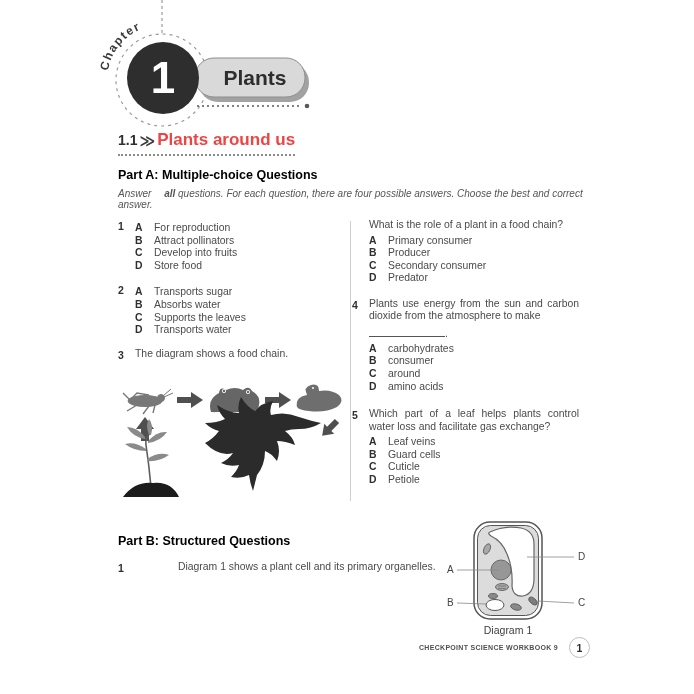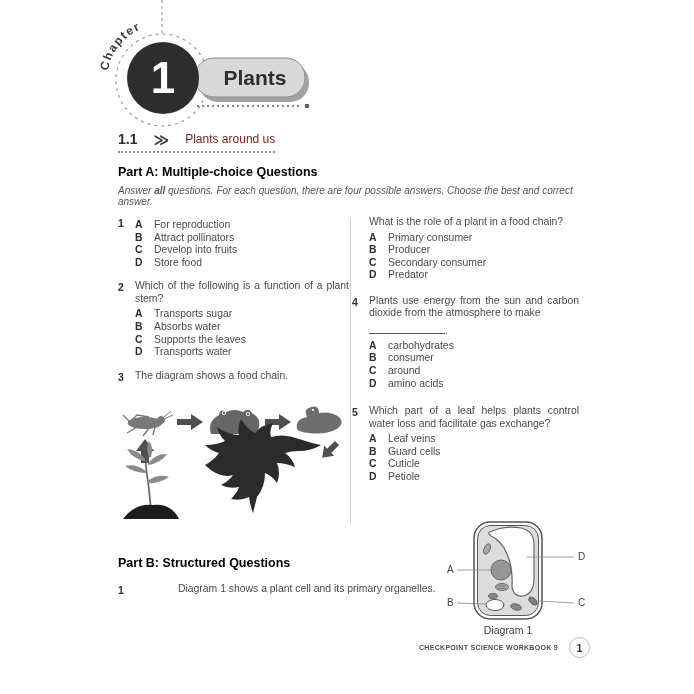--- a/index.html
+++ b/index.html
@@ -6,28 +6,28 @@
   html,body { background:#fff; }
   .page {
     position:relative; width:694px; height:694px; background:#ffffff;
     font-family:"Liberation Sans","DejaVu Sans",sans-serif; color:#4a4a4a;
     overflow:hidden;
   }
   
   .chapter-badge { position:absolute; left:100px; top:0; }
   
   .content { position:absolute; left:118px; top:130px; width:472px; }
-  .section-head { display:flex; align-items:center; gap:16px; }
+  .section-head { display:flex; align-items:center; gap:2px; }
   .section-underline { display:inline-block; border-bottom:2px dotted #8a8a8a; padding-bottom:4px; }
   .section-num { font-size:14px; font-weight:bold; color:#2f2f2f; }
   .section-marker { font-size:15px; font-weight:bold; color:#3a3a3a; line-height:1; }
-  .section-title { font-size:12px; font-weight:normal; color:#7f1d1d; }
+  .section-title { font-size:17px; font-weight:bold; color:#ef4444; }
   .part-heading { font-size:12.5px; font-weight:bold; color:#000000; margin-top:12px; }
   .instructions { font-size:10px; font-style:italic; color:#555; margin-top:6px; }
-  .instructions b { font-style:italic; }
+  .instructions b { font-style:italic;margin-left:10px; }
   
   .columns { display:flex; margin-top:9px; align-items:stretch; }
   .col-left { width:231px; }
   .divider { width:1px; background:#cfcfcf; margin:2px 1px 6px 1px; }
   .col-right { width:227px; }
   .q { display:flex; margin-bottom:11px; }
   .qnum { width:17px; font-weight:bold; font-size:10.5px; color:#2f2f2f; padding-top:1px; flex:none; }
   .qbody { flex:1; }
   .qtext { font-size:10.4px; line-height:12.5px; text-align:justify; color:#4a4a4a; }
   .qtext b { color:#2f2f2f; }
@@ -111,21 +111,20 @@
                   <span class="letter">D</span>
                   <span>Store food</span>
                 </div>
             </div>
           </div>
         </div>
 
         <div class="q">
           <div class="qnum">2</div>
           <div class="qbody">
-            <p class="qtext">Which of the following is a function of a plant stem?</p>
             <div class="opts">
               <div class="opt">
                   <span class="letter">A</span>
                   <span>Transports sugar</span>
                 </div>
               <div class="opt">
                   <span class="letter">B</span>
                   <span>Absorbs water</span>
                 </div>
               <div class="opt">

